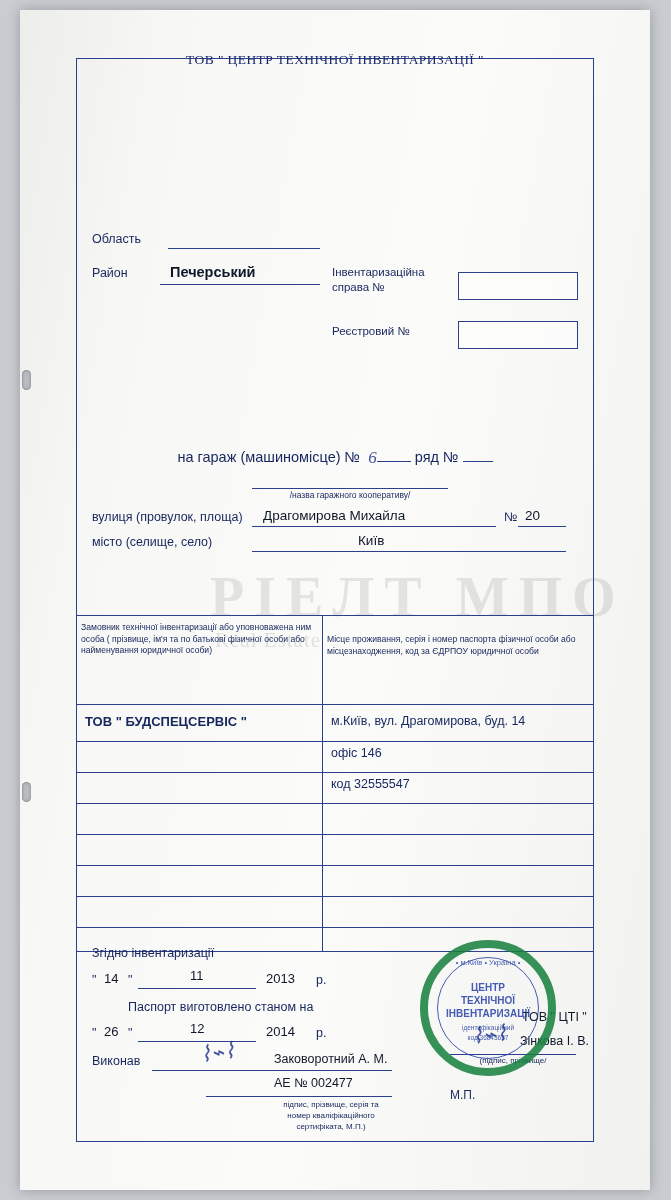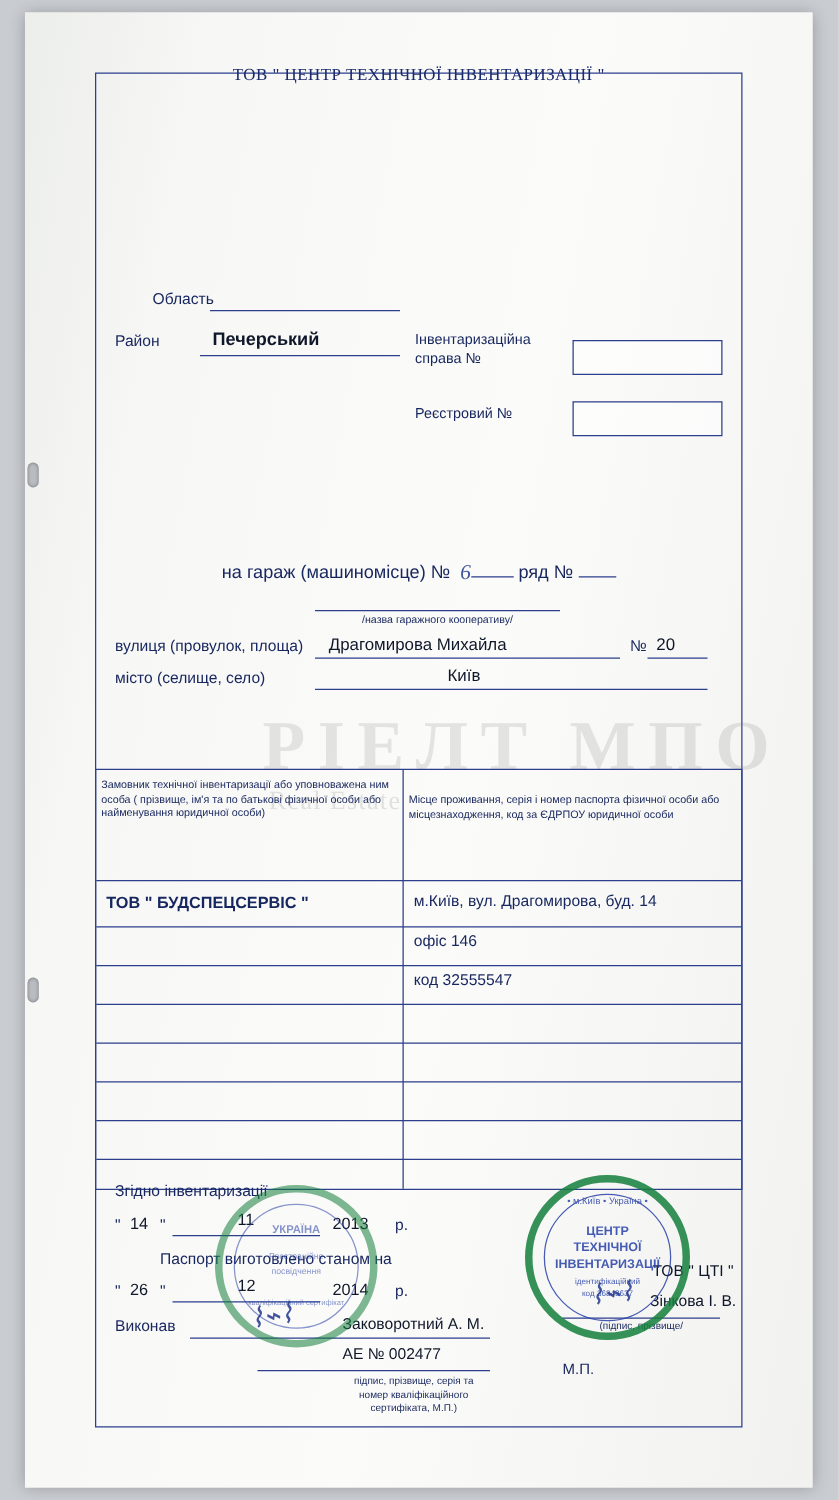--- a/index.html
+++ b/index.html
@@ -181,21 +181,21 @@
     color: rgba(120,120,120,0.20);
     letter-spacing: 1px;
     pointer-events: none;
     user-select: none;
   }
 
   
   .stamp-round {
     position: absolute;
     border-radius: 50%;
-    border: 6px solid #15803d;
+    border: 8px solid #15803d;
     opacity: .85;
   }
   .stamp-round .inner-ring {
     position: absolute;
     inset: 9px;
     border-radius: 50%;
     border: 1px solid #2741a8;
   }
   .stamp-text {
     position: absolute;
@@ -219,21 +219,21 @@
 
 <div class="page">
   <div class="page-inner"></div>
   <div class="hole h1"></div>
   <div class="hole h2"></div>
 
   <div class="frame"></div>
 
   <div class="org-title">ТОВ " ЦЕНТР ТЕХНІЧНОЇ ІНВЕНТАРИЗАЦІЇ "</div>
 
-  <div class="lbl" style="left:72px; top:222px;margin-left:30px;">Область</div>
+  <div class="lbl" style="left:72px; top:222px;">Область</div>
   <div class="rule" style="left:148px; top:238px; width:152px;"></div>
   <div class="hand" style="left:155px; top:221px; font-size:13px;"></div>
 
   <div class="lbl" style="left:72px; top:256px;">Район</div>
   <div class="rule" style="left:140px; top:274px; width:160px;"></div>
   <div class="hand" style="left:150px; top:254px; font-size:14.5px; font-weight:bold;">Печерський</div>
 
   <div class="lbl" style="left:312px; top:256px; font-size:11.5px;">Інвентаризаційна</div>
   <div class="lbl" style="left:312px; top:271px; font-size:11.5px;">справа №</div>
   <div class="box" style="left:438px; top:262px; width:118px; height:26px;"></div>
@@ -327,23 +327,16 @@
   <div class="stamp-round" style="left:400px; top:930px; width:120px; height:120px;">
     <div class="inner-ring"></div>
     <div class="stamp-text" style="left:0; right:0; top:10px; font-size:7.5px;">• м.Київ • Україна •</div>
     <div class="stamp-text" style="left:0; right:0; top:34px; font-size:10px; font-weight:bold;">ЦЕНТР</div>
     <div class="stamp-text" style="left:0; right:0; top:47px; font-size:10px; font-weight:bold;">ТЕХНІЧНОЇ</div>
     <div class="stamp-text" style="left:0; right:0; top:60px; font-size:10px; font-weight:bold;">ІНВЕНТАРИЗАЦІЇ</div>
     <div class="stamp-text" style="left:0; right:0; top:76px; font-size:6.5px;">ідентифікаційний</div>
     <div class="stamp-text" style="left:0; right:0; top:86px; font-size:6.5px;">код 36843637</div>
   </div>
 
-  <div class="stamp-round" style="left:152px; top:938px; width:118px; height:118px; opacity:.55;">
-    <div class="inner-ring"></div>
-    <div class="stamp-text" style="left:0; right:0; top:24px; font-size:9px; font-weight:bold;">УКРАЇНА</div>
-    <div class="stamp-text" style="left:0; right:0; top:48px; font-size:7px;">Реєстраційне</div>
-    <div class="stamp-text" style="left:0; right:0; top:60px; font-size:7px;">посвідчення</div>
-    <div class="stamp-text" style="left:0; right:0; top:86px; font-size:6px;">кваліфікаційний сертифікат</div>
-  </div>
 
   <div class="sig rot" style="left:180px; top:1030px; font-size:22px; transform:rotate(-8deg);">⌇⌁⌇</div>
   <div class="sig rot" style="left:452px; top:1012px; font-size:22px; transform:rotate(-6deg);">⌇⌁⌇</div>
 </div>
 
 </body></html>

